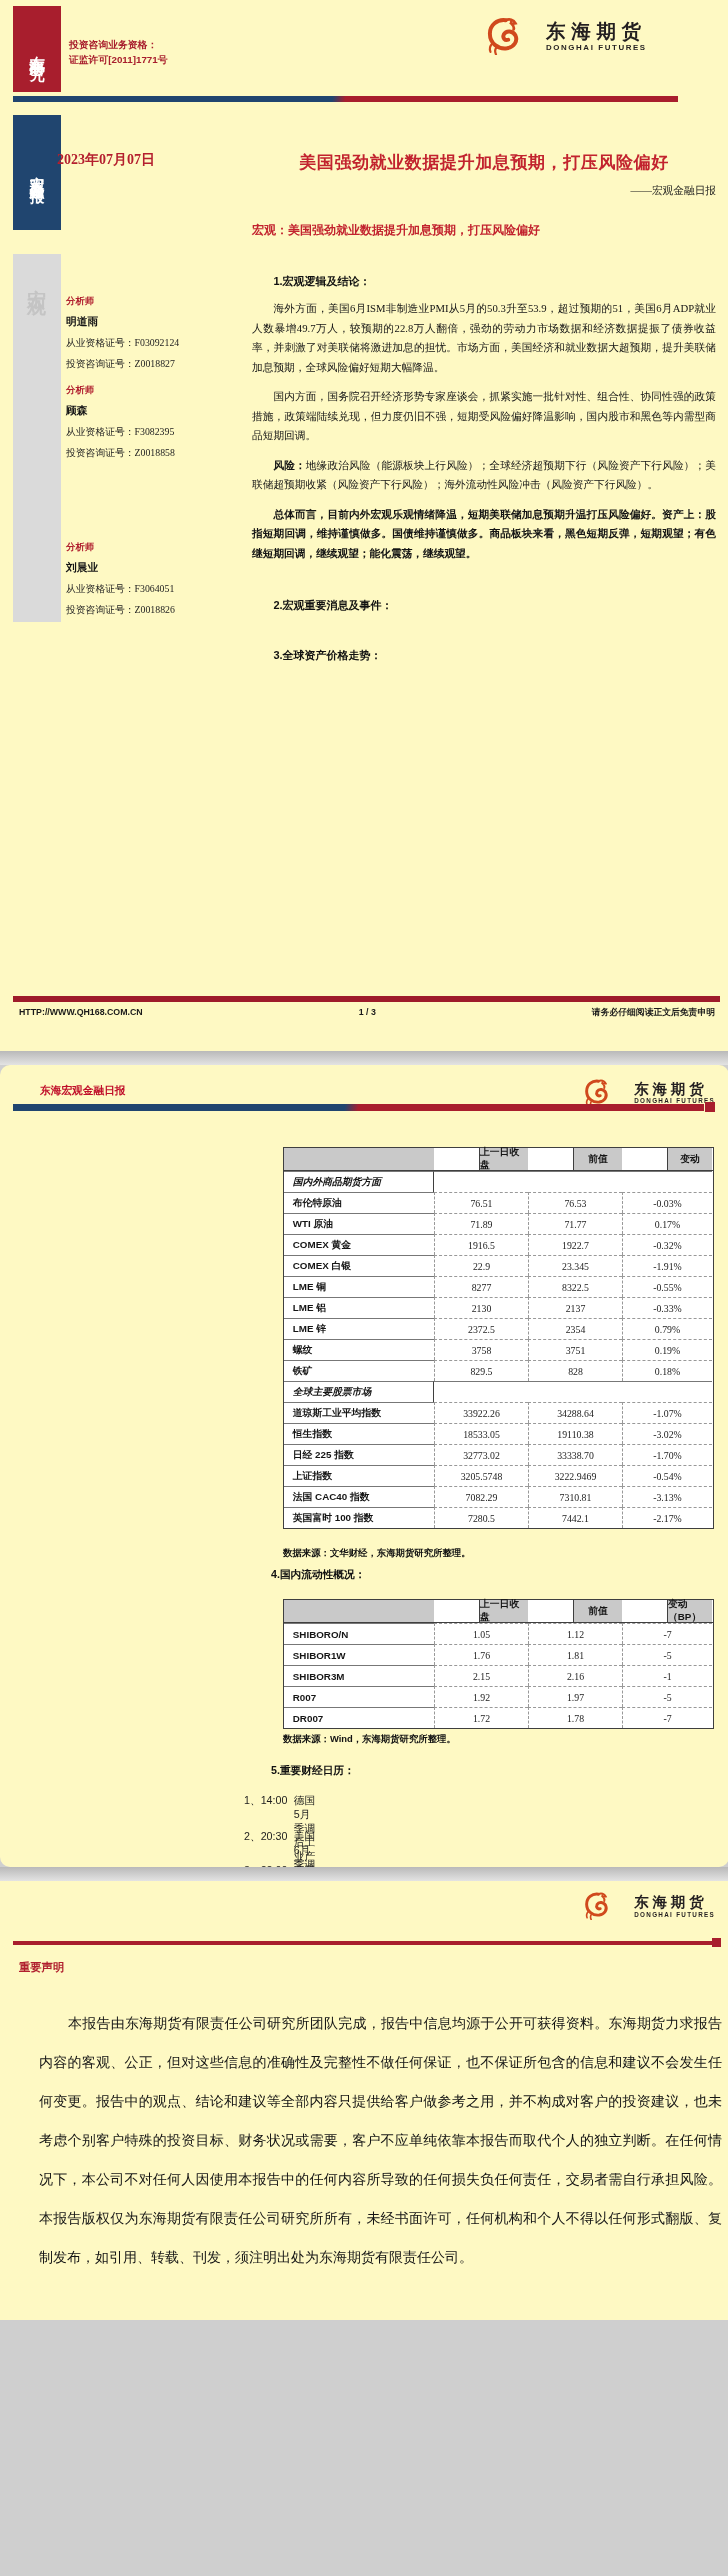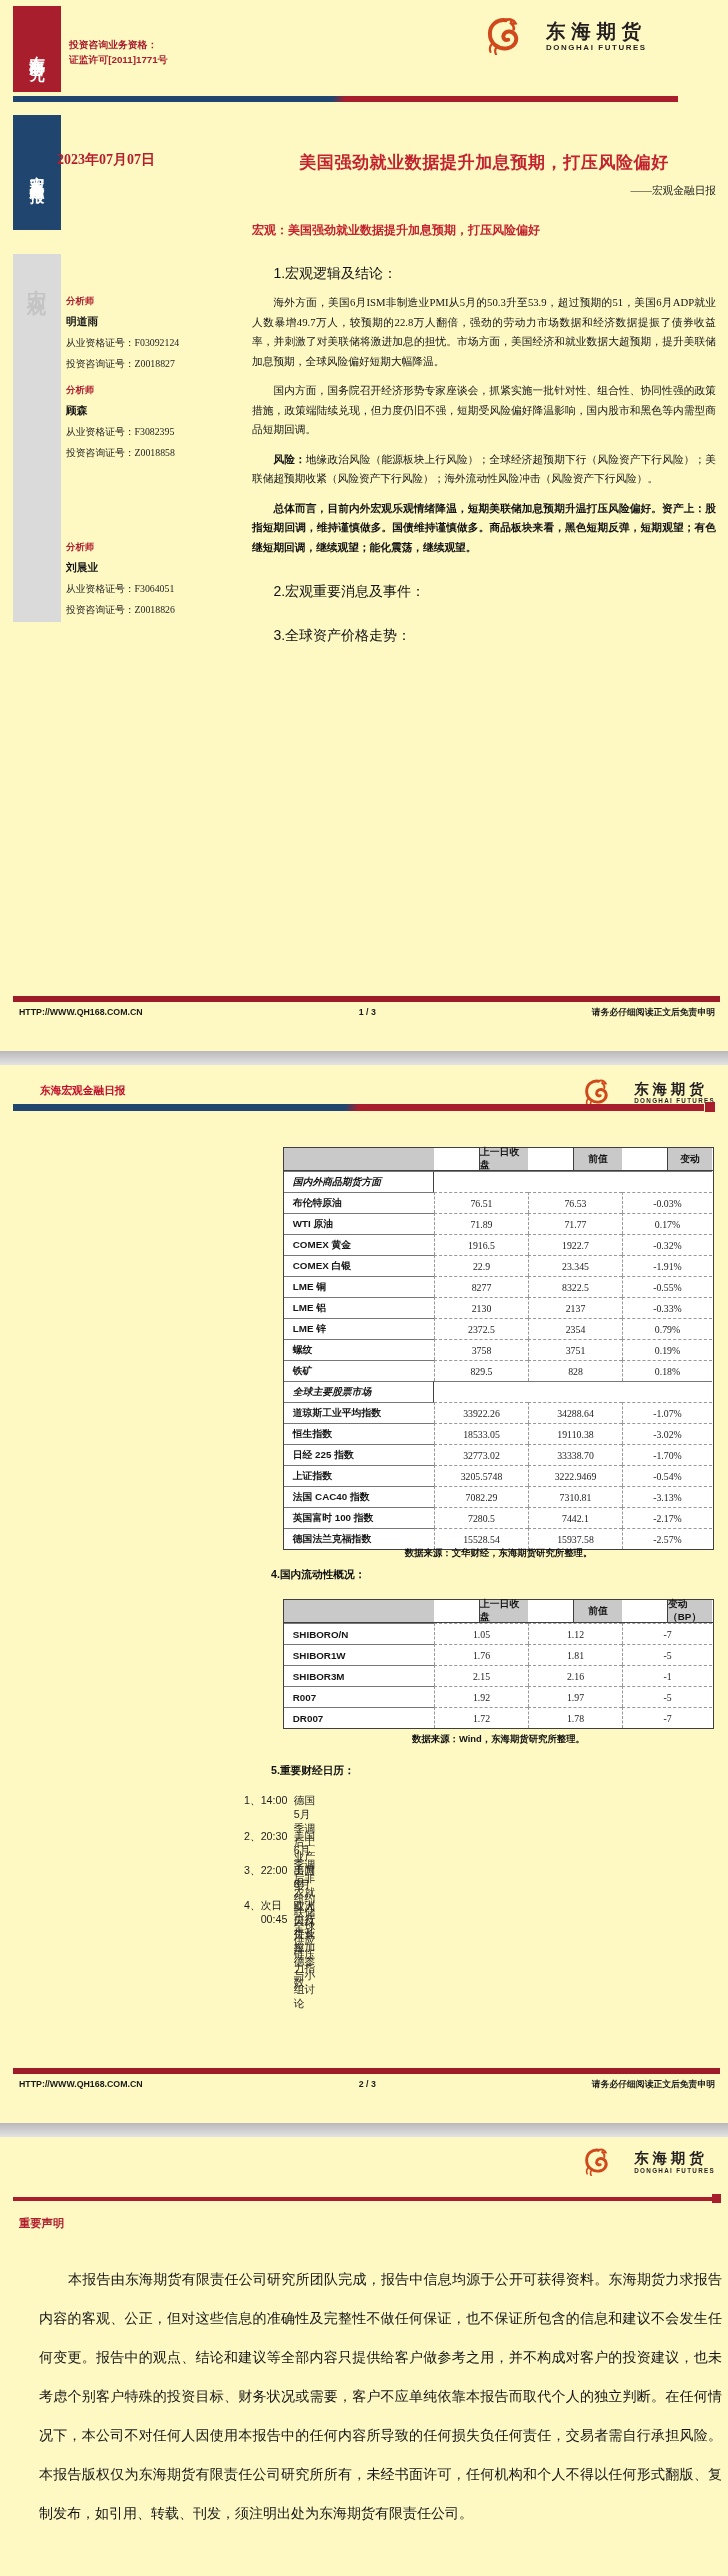--- a/index.html
+++ b/index.html
@@ -1,20 +1,20 @@
 <!DOCTYPE html>
 <html style="font-size:10px"><head>
 <meta charset="utf-8">
 <style>
   html,body{margin:0;padding:0;}
   body{width:729px;background:#cfcfcf;font-family:"Liberation Serif","DejaVu Serif",serif;color:#151515;}
   .sans{font-family:"Liberation Sans","DejaVu Sans",sans-serif;}
   .page{position:relative;background:#fef9c3;overflow:hidden;}
   #pg1{height:1051px;}
-  #pg2{height:1058px;}
+  #pg2{height:802px;border-radius:10px;}
   #pg3{height:439px;}
   .gap{height:14px;background:linear-gradient(#b9b9b9,#e3e3e3);}
   .abs{position:absolute;}
 
   
   .vbox{position:absolute;display:flex;align-items:center;justify-content:center;
         writing-mode:vertical-rl;text-orientation:upright;color:#fff;font-weight:bold;
         font-family:"Liberation Serif","DejaVu Serif",serif;box-sizing:border-box;}
   #researchBox{left:12.6px;top:6.3px;width:48px;height:86px;background:#a81e2d;font-size:15.7px;letter-spacing:3.1px;}
   #reportBox{left:12.6px;top:115px;width:48px;height:115px;background:#20456f;font-size:14.5px;letter-spacing:2.5px;}
@@ -42,21 +42,21 @@
   .an{position:absolute;left:66px;width:189px;}
   .an .lab{color:#b01f2e;font-weight:bold;font-size:9.4px;margin-bottom:7px;}
   .an .nm{font-weight:bold;font-size:10.7px;margin-bottom:7.6px;font-family:"Liberation Sans","DejaVu Sans",sans-serif;}
   .an .ln{font-size:9.8px;margin-bottom:8.2px;color:#222;}
 
   
   #content1{position:absolute;left:252px;top:0;width:464px;}
   #content1 .title{margin-top:151px;font-size:17px;font-weight:bold;color:#c2232e;text-align:center;letter-spacing:0.6px;}
   #content1 .subtitle{text-align:right;font-size:10.7px;margin-top:10px;color:#1a1a1a;}
   #content1 .h-red{margin-top:24px;font-size:12px;font-weight:bold;color:#c2232e;}
-  .h-num{font-size:14px;font-weight:normal;color:#111;text-indent:21.4px;margin-top:26px;}
+  .h-num{font-size:11px;font-weight:bold;color:#111;text-indent:21.4px;margin-top:35px;}
   .para{font-size:10.7px;line-height:19.5px;text-indent:21.4px;text-align:justify;margin-top:10px;color:#141414;}
   .para.bold{font-weight:bold;font-family:"Liberation Sans","DejaVu Sans",sans-serif;}
   .para .riskb{font-weight:bold;font-family:"Liberation Sans","DejaVu Sans",sans-serif;}
 
   
   .footrow{position:absolute;left:19px;right:14px;display:flex;justify-content:space-between;
            font-size:8.8px;font-weight:bold;color:#1a1a1a;font-family:"Liberation Sans","DejaVu Sans",sans-serif;}
 
   
   #p2title{left:40px;top:19px;font-size:10.7px;font-weight:bold;color:#c00f2a;}
@@ -67,21 +67,21 @@
           font-family:"Liberation Sans","DejaVu Sans",sans-serif;border-top:0.6px solid #777;}
   .tc.val{border-top:0.6px dashed #999;border-left:0.6px dashed #999;color:#222;}
   .thead .tc{height:22px;background:#c9c9c9;font-weight:bold;border-top:none;
              font-family:"Liberation Sans","DejaVu Sans",sans-serif;}
   .thead .tc + .tc{border-left:0.6px solid #3f3f3f;margin-left:45px;}
   .thead{border-bottom:0.6px solid #3f3f3f;}
   .row-section .tc{border-left:none;}
   .row-section .tc.val{border-top:0.6px solid #777;border-left:none;}
   .row-section .tc.lbl{font-family:"Liberation Serif","DejaVu Serif",serif;font-style:italic;
                        border-right:0.9px solid #3f3f3f;}
-  .caption{position:absolute;left:283px;width:431px;text-align:center;font-weight:bold;font-size:9.4px;
+  .caption{position:absolute;left:283px;width:431px;text-align:left;font-weight:bold;font-size:9.4px;
            font-family:"Liberation Sans","DejaVu Sans",sans-serif;color:#111;}
   .h-sec{position:absolute;left:271px;font-size:10.7px;font-weight:bold;color:#111;
          font-family:"Liberation Sans","DejaVu Sans",sans-serif;}
   .cal{position:absolute;left:244px;font-size:10.7px;color:#1c1c1c;
        font-family:"Liberation Sans","DejaVu Sans",sans-serif;display:flex;}
   .cal .n{width:30px;}
   .cal .t{margin-right:6.3px;}
 
   
   #disc-head{position:absolute;left:19px;top:79px;font-size:11.3px;font-weight:bold;color:#b01f2e;}
@@ -304,26 +304,20 @@
         <div class="tc val">7082.29</div>
         <div class="tc val">7310.81</div>
         <div class="tc val">-3.13%</div>
       </div>
         <div class="trow">
         <div class="tc lbl">英国富时 100 指数</div>
         <div class="tc val">7280.5</div>
         <div class="tc val">7442.1</div>
         <div class="tc val">-2.17%</div>
       </div>
-        <div class="trow">
-        <div class="tc lbl">德国法兰克福指数</div>
-        <div class="tc val">15528.54</div>
-        <div class="tc val">15937.58</div>
-        <div class="tc val">-2.57%</div>
-      </div>
       </div>
   </div>
   <div class="caption" style="top:482px;">数据来源：文华财经，东海期货研究所整理。</div>
 
   <div class="h-sec" style="top:503px;">4.国内流动性概况：</div>
 
   <div class="dtable" style="top:534px;">
     <div class="trow thead">
       <div class="tc"></div>
       <div class="tc">上一日收盘</div>

